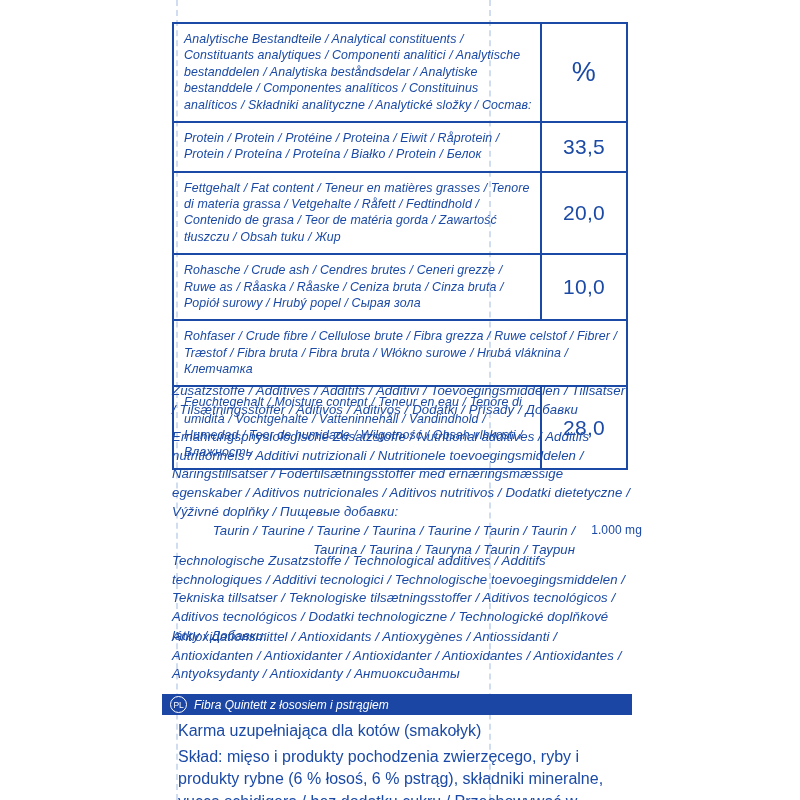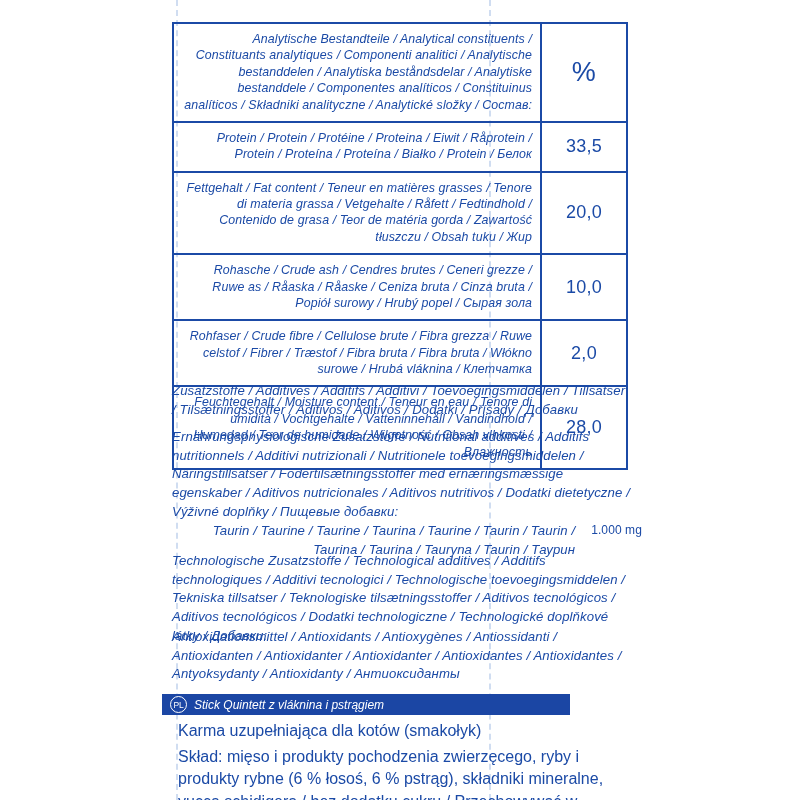--- a/index.html
+++ b/index.html
@@ -39,38 +39,37 @@
     position: absolute;
     left: 172px;
     top: 22px;
     width: 456px;
     border: 2px solid #1b4aa6;
     box-sizing: border-box;
   }
   .row {
     display: flex;
     border-bottom: 2px solid #1b4aa6;
-    text-align: right;
   }
   .row:last-child { border-bottom: none; }
   .cell-text {
     flex: 1 1 auto;
     padding: 7px 8px 8px 10px;
     font-size: 12.4px;
     line-height: 1.32;
     font-style: italic;
     letter-spacing: .1px;
   }
   .cell-val {
     flex: 0 0 84px;
     border-left: 2px solid #1b4aa6;
     display: flex;
     align-items: center;
     justify-content: center;
-    font-size: 18px;
+    font-size: 21px;
     font-style: normal;
     letter-spacing: .3px;
   }
   .row.head .cell-val { font-size: 27px; }
   .row.head .cell-text { font-size: 12.4px; }
 
   
   .block {
     position: absolute;
     left: 172px;
@@ -99,21 +98,21 @@
     font-size: 12px;
     padding-left: 16px;
     white-space: nowrap;
   }
 
   
   .strip {
     position: absolute;
     left: 162px;
     top: 694px;
-    width: 408px;
+    width: 470px;
     height: 21px;
     background: #1b46a4;
     color: #ffffff;
     display: flex;
     align-items: center;
     padding: 0 8px;
     box-sizing: border-box;
     font-size: 12px;
     font-style: italic;
   }
@@ -169,21 +168,20 @@
       <div class="cell-val">20,0</div>
     </div>
 
     <div class="row">
       <div class="cell-text">Rohasche / Crude ash / Cendres brutes / Ceneri grezze / Ruwe as / Råaska / Råaske / Ceniza bruta / Cinza bruta / Popiół surowy / Hrubý popel / Сырая зола</div>
       <div class="cell-val">10,0</div>
     </div>
 
     <div class="row">
       <div class="cell-text">Rohfaser / Crude fibre / Cellulose brute / Fibra grezza / Ruwe celstof / Fibrer / Træstof / Fibra bruta / Fibra bruta / Włókno surowe / Hrubá vláknina / Клетчатка</div>
-      <div class="cell-val">2,0</div>
     </div>
 
     <div class="row">
       <div class="cell-text">Feuchtegehalt / Moisture content / Teneur en eau / Tenore di umidità / Vochtgehalte / Vatteninnehåll / Vandindhold / Humedad / Teor de humidade / Wilgotność / Obsah vlhkosti / Влажность</div>
       <div class="cell-val">28,0</div>
     </div>
 
   </div>
 
   <div class="block b-additives">Zusatzstoffe / Additives / Additifs / Additivi / Toevoegingsmiddelen / Tillsatser / Tilsætningsstoffer / Aditivos / Aditivos / Dodatki / Přísady / Добавки</div>
@@ -195,21 +193,21 @@
       <span class="taurin-text">Taurin / Taurine / Taurine / Taurina / Taurine / Taurin / Taurin / Taurina / Taurina / Tauryna / Taurin / Таурин</span>
       <span class="taurin-amount">1.000 mg</span>
     </div>
   </div>
 
   <div class="block b-antioxidants">Antioxidationsmittel / Antioxidants / Antioxygènes / Antiossidanti / Antioxidanten / Antioxidanter / Antioxidanter / Antioxidantes / Antioxidantes / Antyoksydanty / Antioxidanty / Антиоксиданты</div>
   <div class="block b-technological">Technologische Zusatzstoffe / Technological additives / Additifs technologiques / Additivi tecnologici / Technologische toevoegingsmiddelen / Tekniska tillsatser / Teknologiske tilsætningsstoffer / Aditivos tecnológicos / Aditivos tecnológicos / Dodatki technologiczne / Technologické doplňkové látky / Добавки:</div>
 
   <div class="strip">
     <span class="flag-badge">PL</span>
-    <span class="strip-text">Stick Quintett z vláknina i pstrągiem</span>
+    <span class="strip-text">Fibra Quintett z łososiem i pstrągiem</span>
   </div>
 
   <div class="bottom-block">
     <div class="line1">Karma uzupełniająca dla kotów (smakołyk)</div>
     <div class="line2">Skład: mięso i produkty pochodzenia zwierzęcego, ryby i produkty rybne (6 % łosoś, 6 % pstrąg), składniki mineralne, yucca schidigera / bez dodatku cukru / Przechowywać w chłodnym i suchym miejscu.</div>
   </div>
 
 </div>
 
 </body></html>

